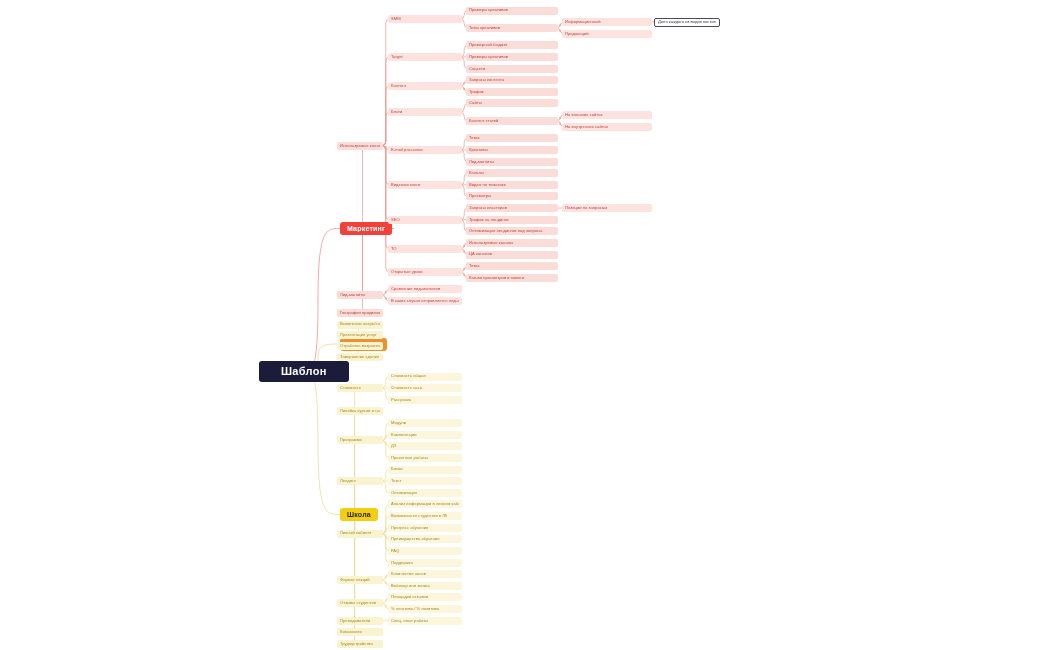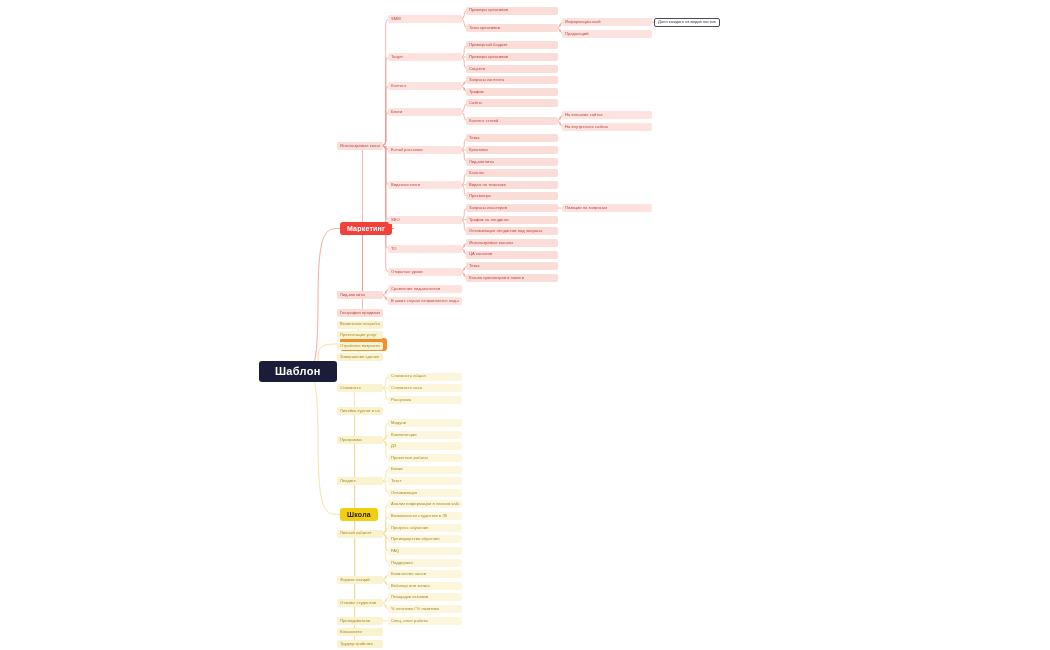--- a/index.html
+++ b/index.html
@@ -27,21 +27,21 @@
     white-space: nowrap;
     line-height: 1;
   }
   
   .n-root {
     background: #1b1b3a;
     color: #ffffff;
     font-weight: bold;
     font-size: 11px;
     border-radius: 3px;
-    padding: 0 16px;
+    padding: 0 22px;
     height: 21px;
     letter-spacing: .3px;
   }
   
   .n-b1 {
     font-weight: bold;
     font-size: 7px;
     border-radius: 3px;
     padding: 0 7px;
     height: 13px;

